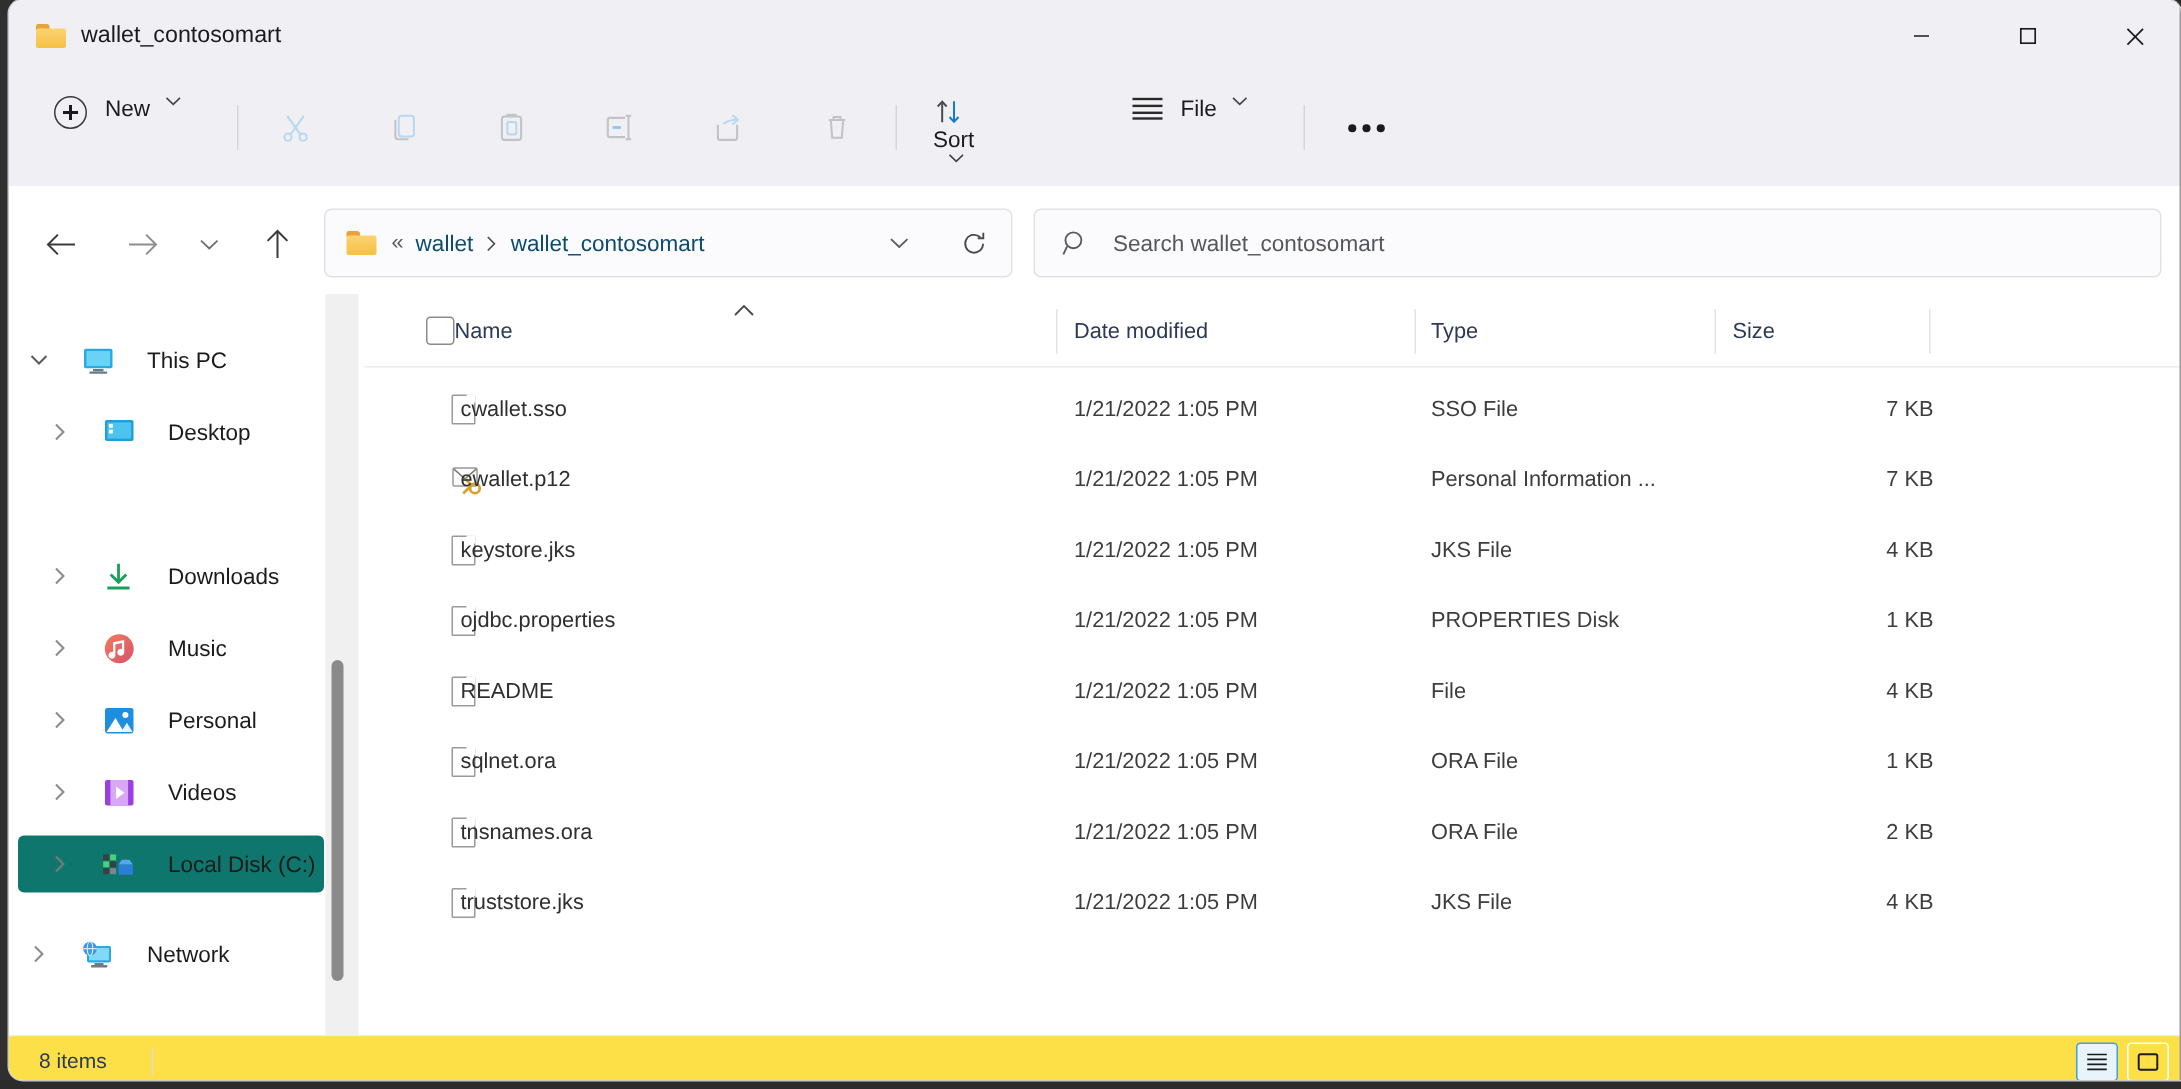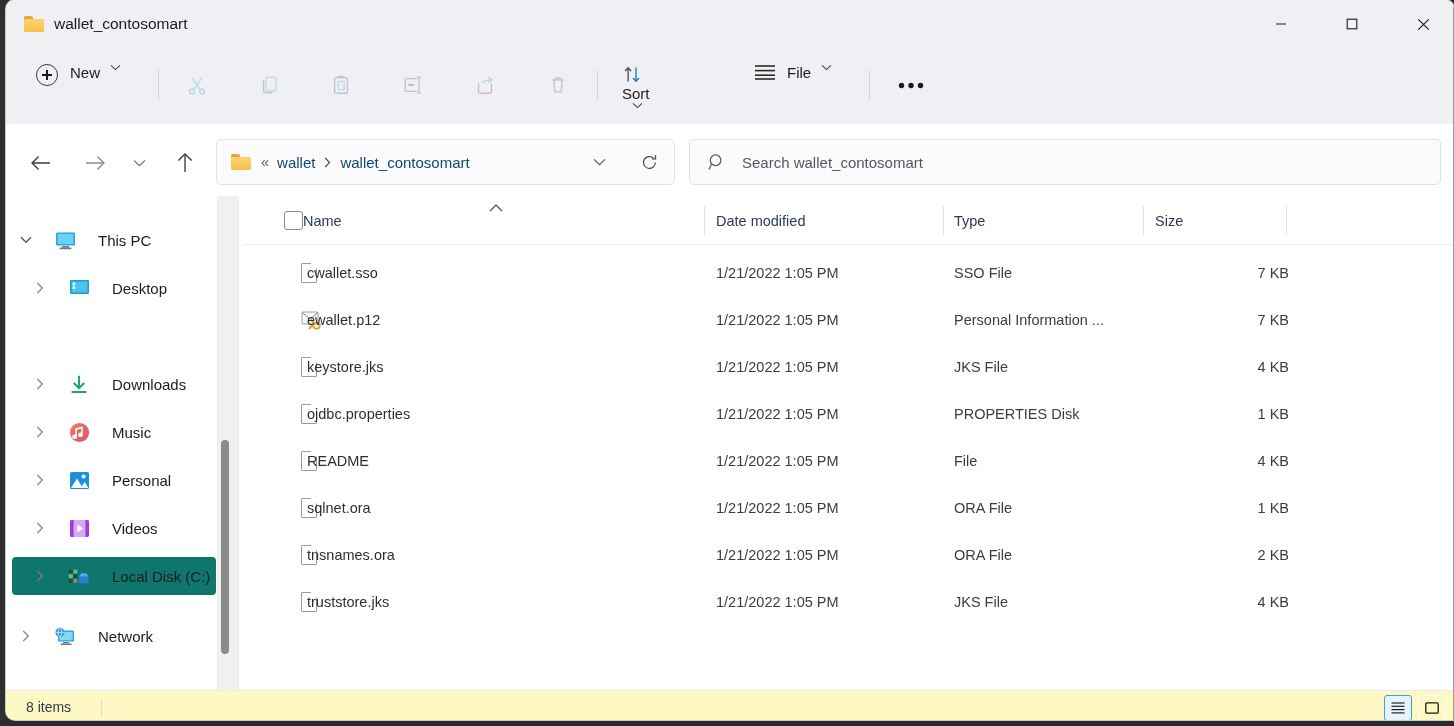--- a/index.html
+++ b/index.html
@@ -323,21 +323,21 @@
     position: absolute; right: -1px; top: -1px;
     width: 0; height: 0;
     border-left: 6px solid #ffffff;
     border-bottom: 6px solid transparent;
   }
 
   
   #statusbar {
     position: absolute;
     left: 0; top: 690px; width: 1448px; height: 36px;
-    background: #fef9c3;
+    background: #fde047;
     border-top: 1px solid #ececee;
     border-bottom-left-radius: 9px;
   }
   #status-text {
     position: absolute; left: 20px; top: 8px;
     font-size: 14px; color: #2d3a56;
   }
   #status-div {
     position: absolute; left: 95px; top: 8px;
     width: 1px; height: 18px; background: #dcdcdc;

